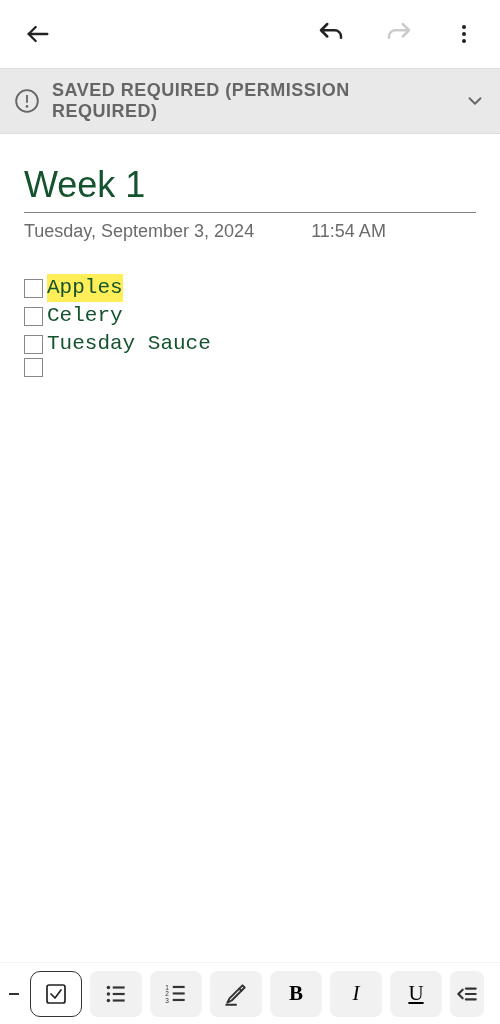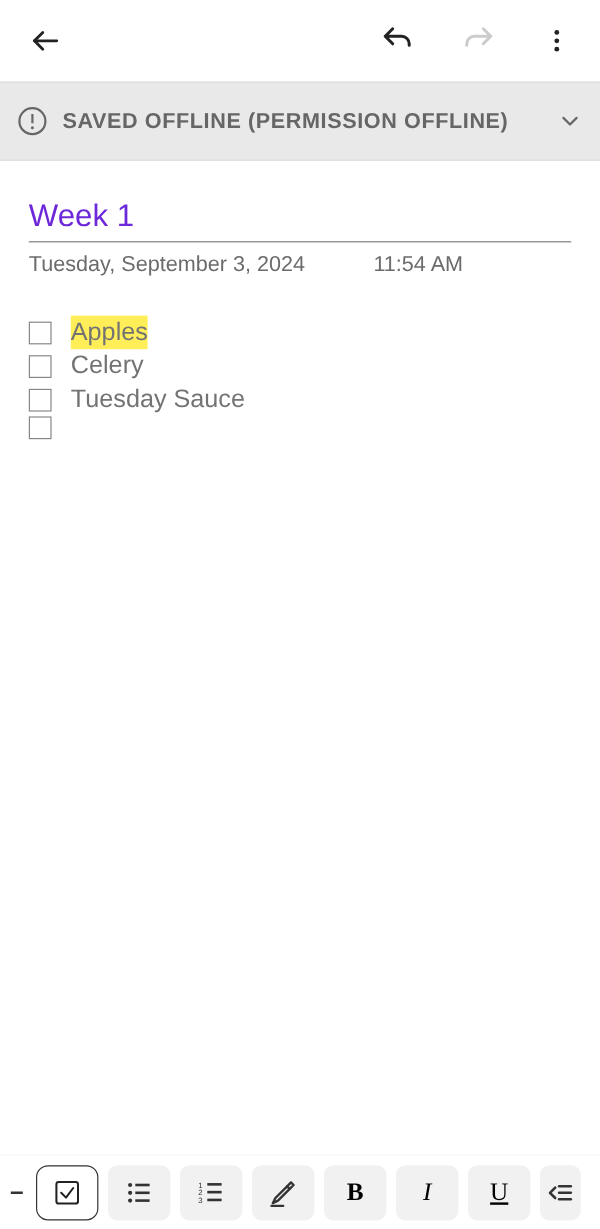--- a/index.html
+++ b/index.html
@@ -44,43 +44,44 @@
       flex: 1;
       color: #666;
       font-weight: 700;
       letter-spacing: 0.5px;
       font-size: 18px;
     }
     .page {
       padding: 30px 24px 0 24px;
     }
     .title {
-      font-size: 26px;
+      font-size: 36px;
       font-weight: 400;
-      color: #6d28d9;
+      color: #14532d;
       padding-bottom: 6px;
     }
     .title-wrap { border-bottom: 1px solid #808080; }
     .date-row {
       display: flex;
       gap: 57px;
       margin-top: 8px;
       color: #6b6b6b;
       font-size: 18px;
     }
     .list {
       margin-top: 32px;
     }
     .row {
       display: flex;
       align-items: center;
-      gap: 16px;
+      gap: 4px;
       font-size: 21px;
       line-height: 28px;
-      color: #737373;
+      color: #14532d;
+      font-family: Liberation Mono, monospace;
     }
     .check {
       width: 19px;
       height: 19px;
       border: 1.5px solid #888;
       background: #fff;
       flex-shrink: 0;
     }
     .hl-yellow { background: #ffee58; }
     .cursor-wrap { position: relative; display: inline-block; }
@@ -164,21 +165,21 @@
     </button>
   </div>
 </div>
 
 <div class="offline-banner">
   <svg width="26" height="26" viewBox="0 0 24 24" fill="none" stroke="#666" stroke-width="1.7">
       <circle cx="12" cy="12" r="10"></circle>
       <line x1="12" y1="6.5" x2="12" y2="13.5"></line>
       <circle cx="12" cy="17" r="1.2" fill="#666" stroke="none"></circle>
     </svg>
-  <span class="msg">SAVED OFFLINE (PERMISSION OFFLINE)</span>
+  <span class="msg">SAVED REQUIRED (PERMISSION REQUIRED)</span>
   <svg width="22" height="22" viewBox="0 0 24 24" fill="none" stroke="#666" stroke-width="2" stroke-linecap="round" stroke-linejoin="round">
       <polyline points="6 9 12 15 18 9"></polyline>
     </svg>
 </div>
 
 <div class="page">
   <div class="title-wrap">
     <div class="title">Week 1</div>
   </div>
   <div class="date-row">

